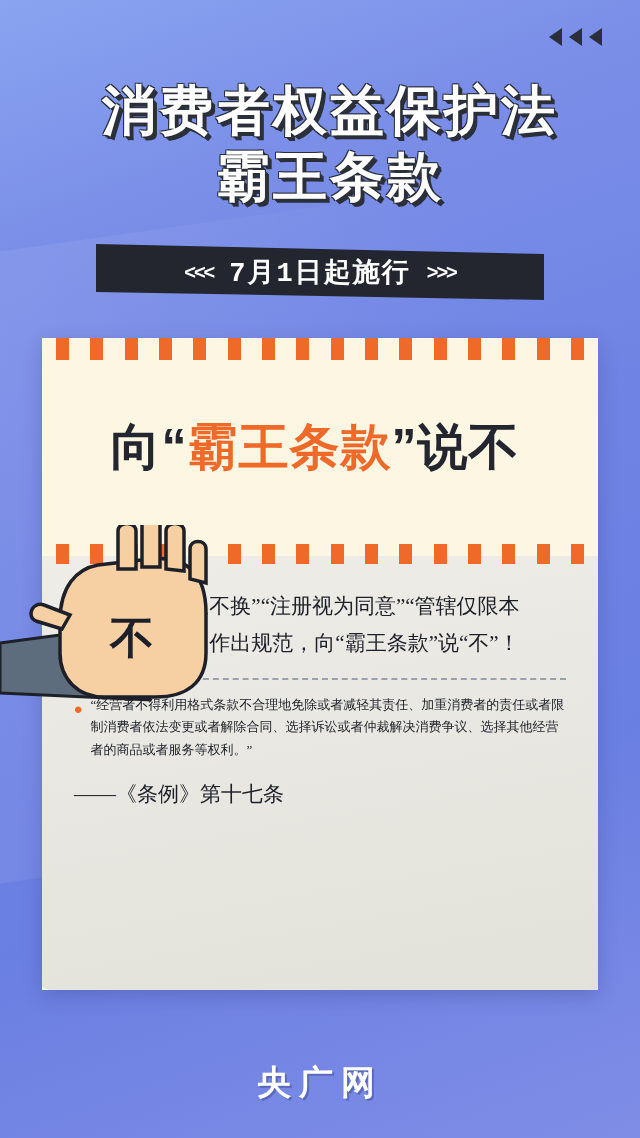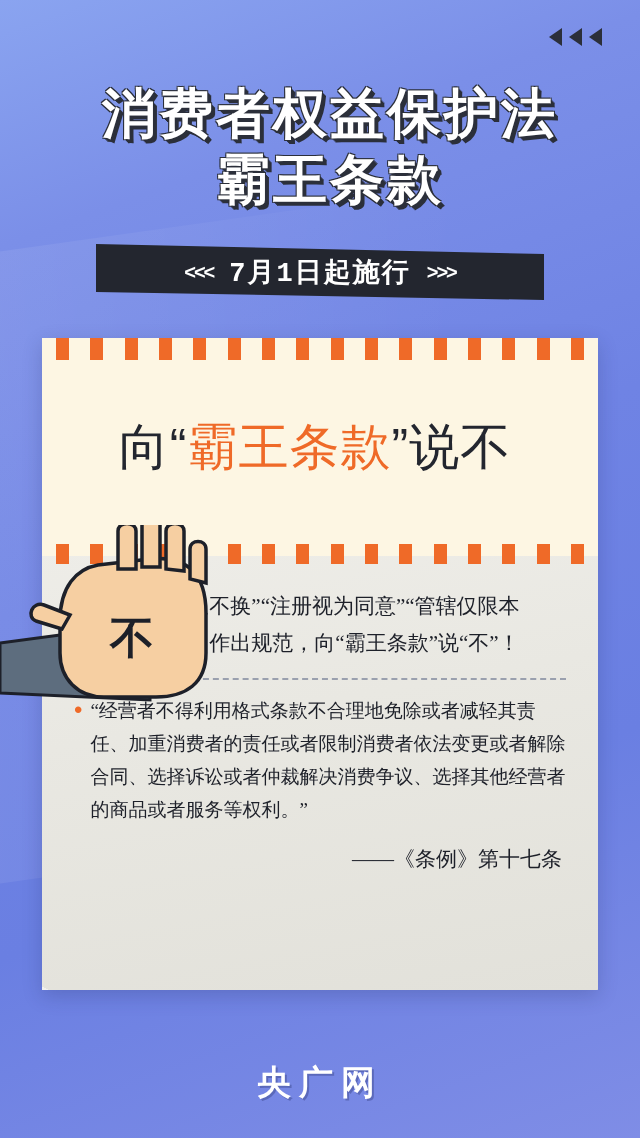--- a/index.html
+++ b/index.html
@@ -51,21 +51,21 @@
   
   .headline {
     position: absolute;
     top: 82px;
     left: 0;
     width: 640px;
     text-align: center;
     z-index: 4;
   }
   .headline .line {
-    font-family: Liberation Serif, serif;
+    font-family: Liberation Mono, monospace;
     font-weight: bold;
     font-size: 54px;
     letter-spacing: 3px;
     color: #ffffff;
     line-height: 1.22;
     text-shadow:
        4px 4px 0 #2b2f3a,
        3px 3px 0 #2b2f3a,
        2px 2px 0 #2b2f3a,
       -1px -1px 0 #2b2f3a,
@@ -159,21 +159,21 @@
   }
   .teeth.bottom .tooth { height: 20px; }
 
   .card-title {
     position: absolute;
     top: 76px;
     left: 0;
     width: 546px;
     text-align: center;
     font-size: 50px;
-    font-weight: normal;
+    font-weight: bold;
     letter-spacing: 1px;
     color: #23262f;
     font-family: "Liberation Sans", sans-serif;
     white-space: nowrap;
   }
   .card-title .hl {
     color: #ef6a28;
   }
 
   
@@ -202,28 +202,27 @@
     gap: 8px;
   }
   .bullet {
     color: #ef6a28;
     font-size: 24px;
     line-height: 1.3;
     flex: 0 0 auto;
   }
   .quote {
     font-family: "Liberation Serif", serif;
-    font-size: 19px;
+    font-size: 13px;
     line-height: 1.75;
     color: #1d2029;
     margin: 0;
   }
   .attrib {
     margin-top: 18px;
-    text-align: right;
     font-family: "Liberation Serif", serif;
     font-size: 21px;
     color: #1d2029;
     padding-right: 4px;
   }
 
   
   .hand {
     position: absolute;
     left: 0;

